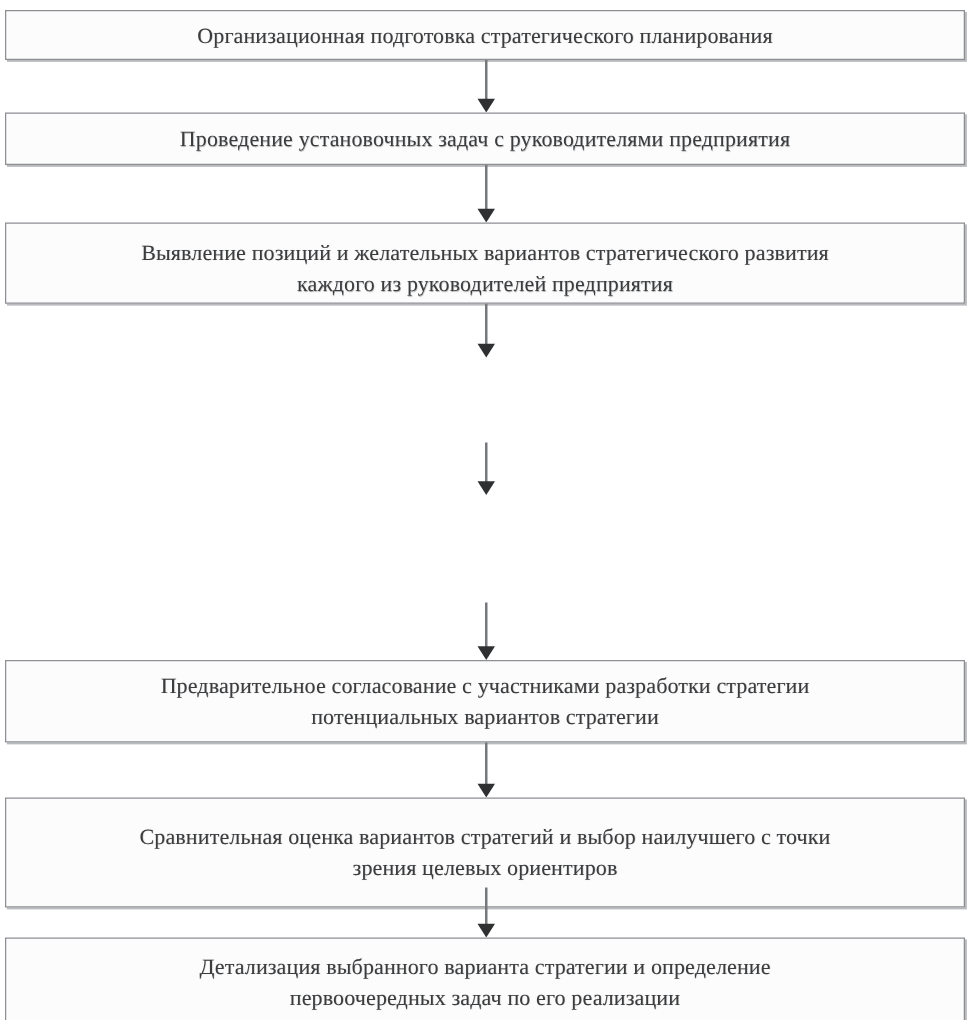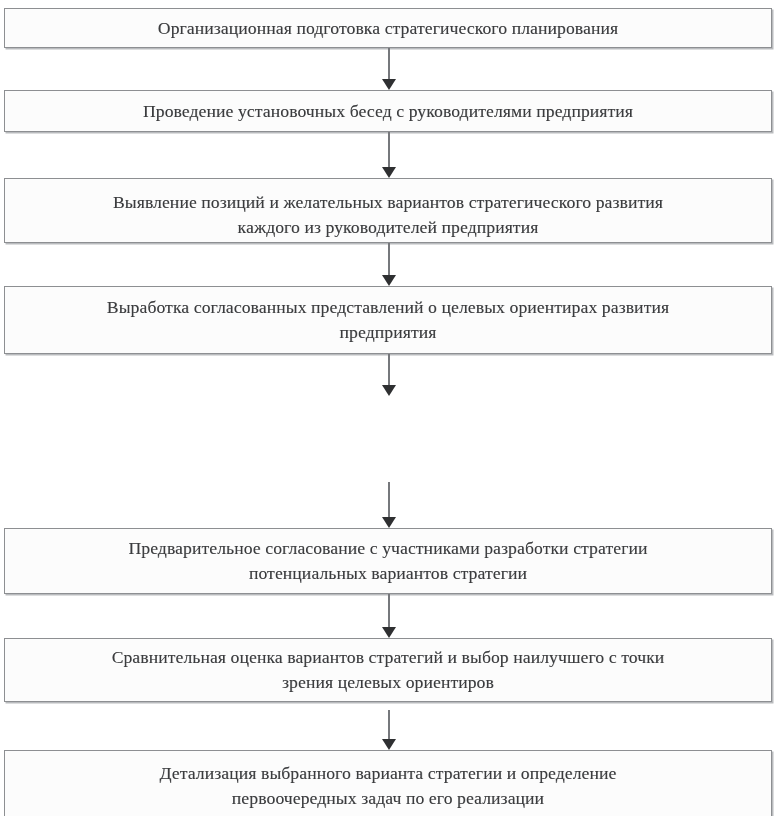--- a/index.html
+++ b/index.html
@@ -82,42 +82,38 @@
   <div class="node" style="top:8px;height:40px;">
     <span class="node-label">Организационная подготовка стратегического планирования</span>
   </div>
 
   <div class="connector" style="top:48px;height:42px;">
     <div class="shaft"></div>
     <div class="head"></div>
   </div>
 
   <div class="node" style="top:90px;height:42px;">
-    <span class="node-label">Проведение установочных бесед с руководителями предприятия</span>
+    <span class="node-label">Проведение установочных задач с руководителями предприятия</span>
   </div>
 
   <div class="connector" style="top:132px;height:46px;">
     <div class="shaft"></div>
     <div class="head"></div>
   </div>
 
   <div class="node" style="top:178px;height:65px;align-items:flex-end;">
     <span class="node-label">Выявление позиций и желательных вариантов стратегического развития
 каждого из руководителей предприятия</span>
   </div>
 
   <div class="connector" style="top:243px;height:43px;">
     <div class="shaft"></div>
     <div class="head"></div>
   </div>
 
-  <div class="node" style="top:286px;height:68px;">
-    <span class="node-label">Выработка согласованных представлений о целевых ориентирах развития
-предприятия</span>
-  </div>
 
   <div class="connector" style="top:354px;height:42px;">
     <div class="shaft"></div>
     <div class="head"></div>
   </div>
 
 
   <div class="connector" style="top:482px;height:46px;">
     <div class="shaft"></div>
     <div class="head"></div>
@@ -126,21 +122,21 @@
   <div class="node" style="top:528px;height:66px;">
     <span class="node-label">Предварительное согласование с участниками разработки стратегии
 потенциальных вариантов стратегии</span>
   </div>
 
   <div class="connector" style="top:594px;height:44px;">
     <div class="shaft"></div>
     <div class="head"></div>
   </div>
 
-  <div class="node" style="top:638px;height:64px;">
+  <div class="node" style="top:638px;height:88px;">
     <span class="node-label">Сравнительная оценка вариантов стратегий и выбор наилучшего с точки
 зрения целевых ориентиров</span>
   </div>
 
   <div class="connector" style="top:710px;height:40px;">
     <div class="shaft"></div>
     <div class="head"></div>
   </div>
 
   <div class="node" style="top:750px;height:72px;">

